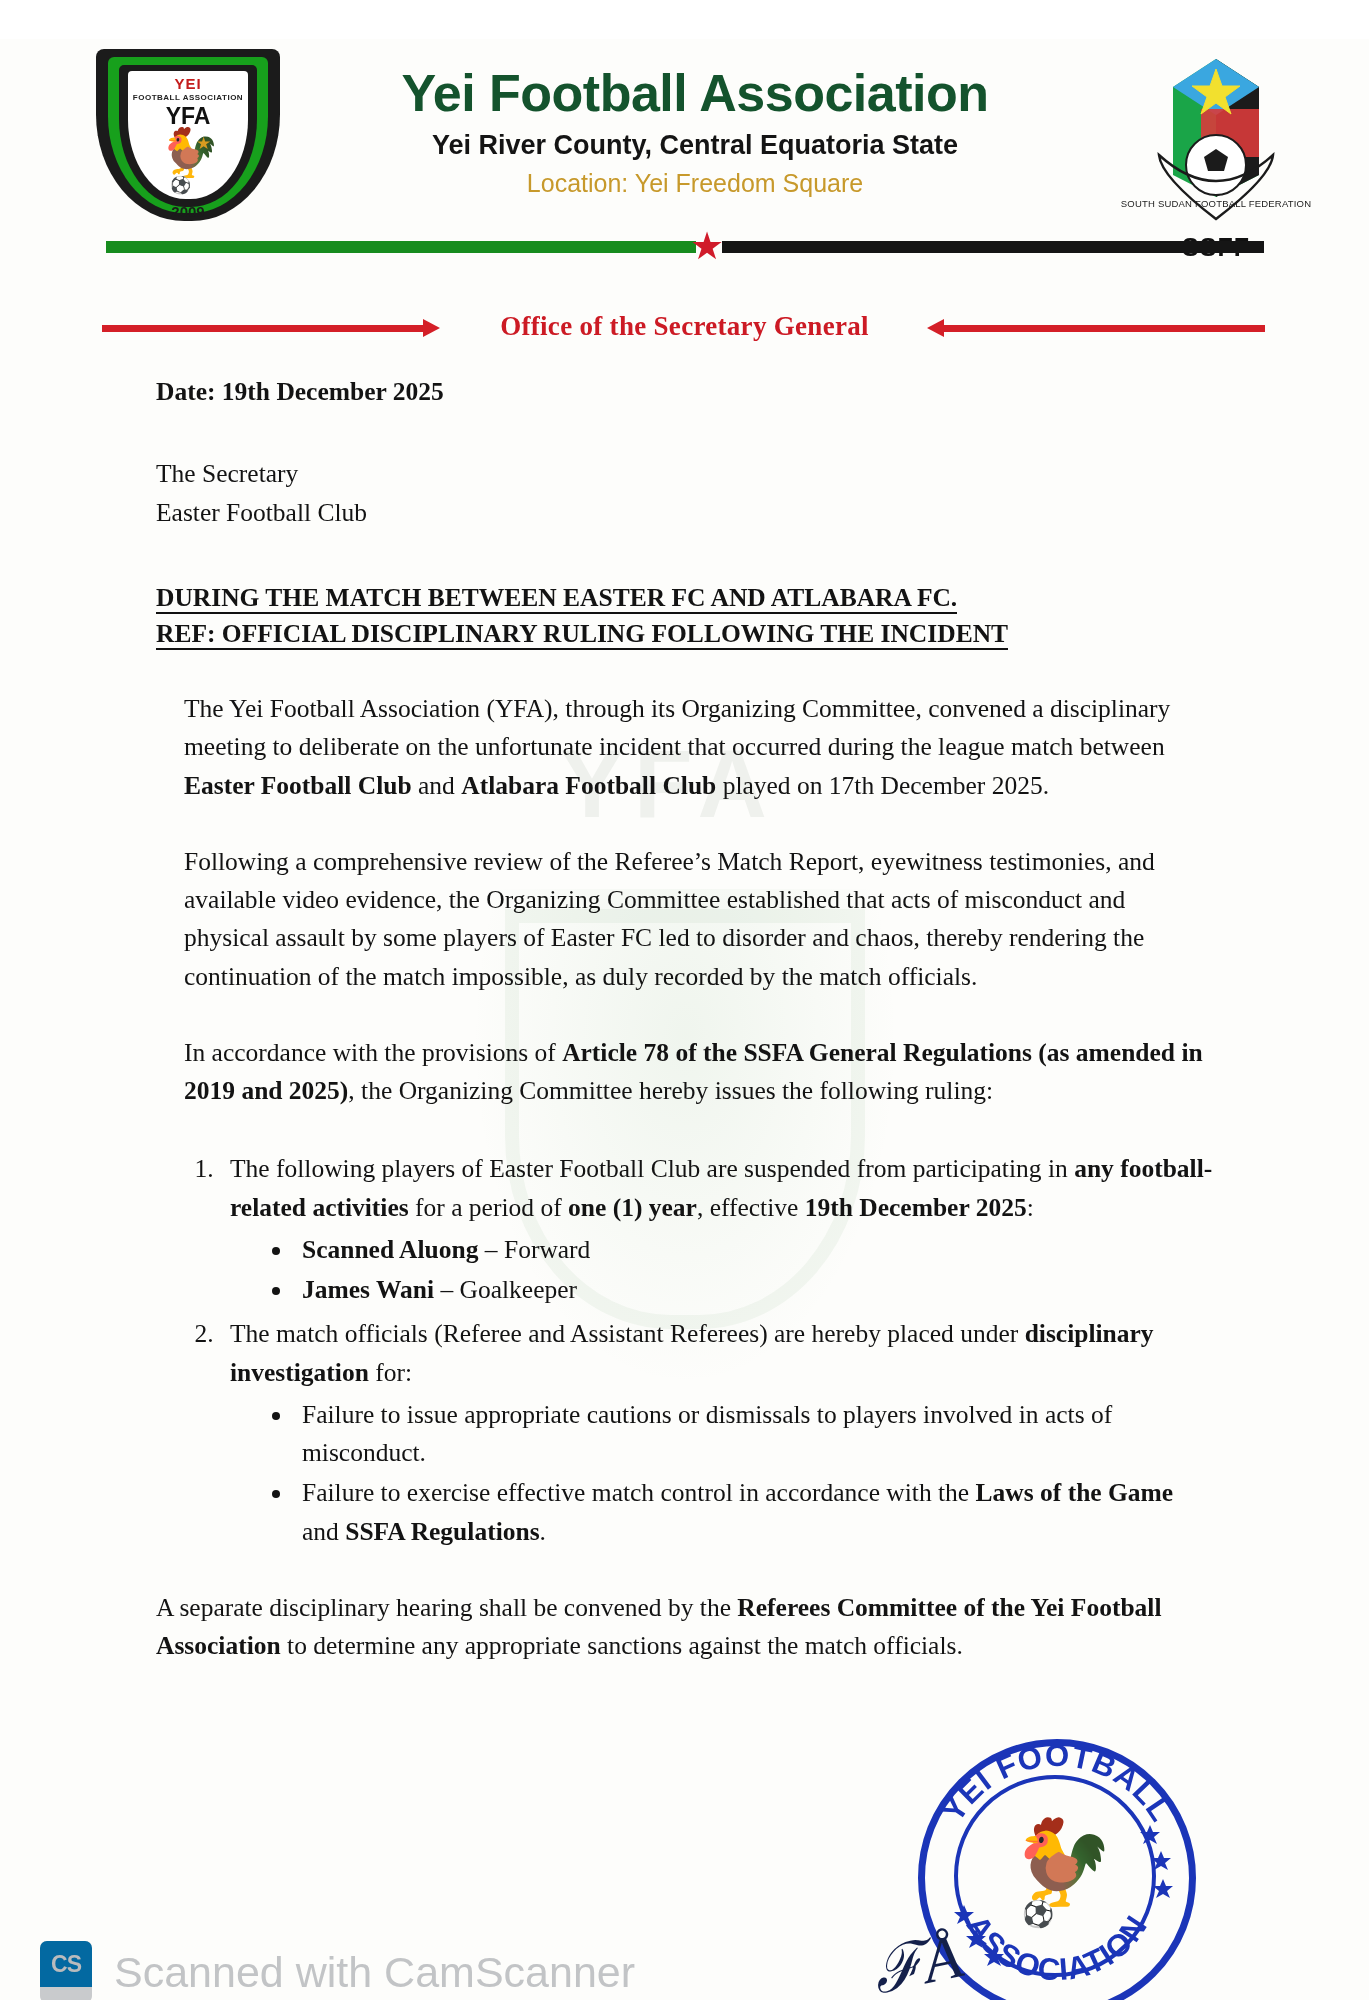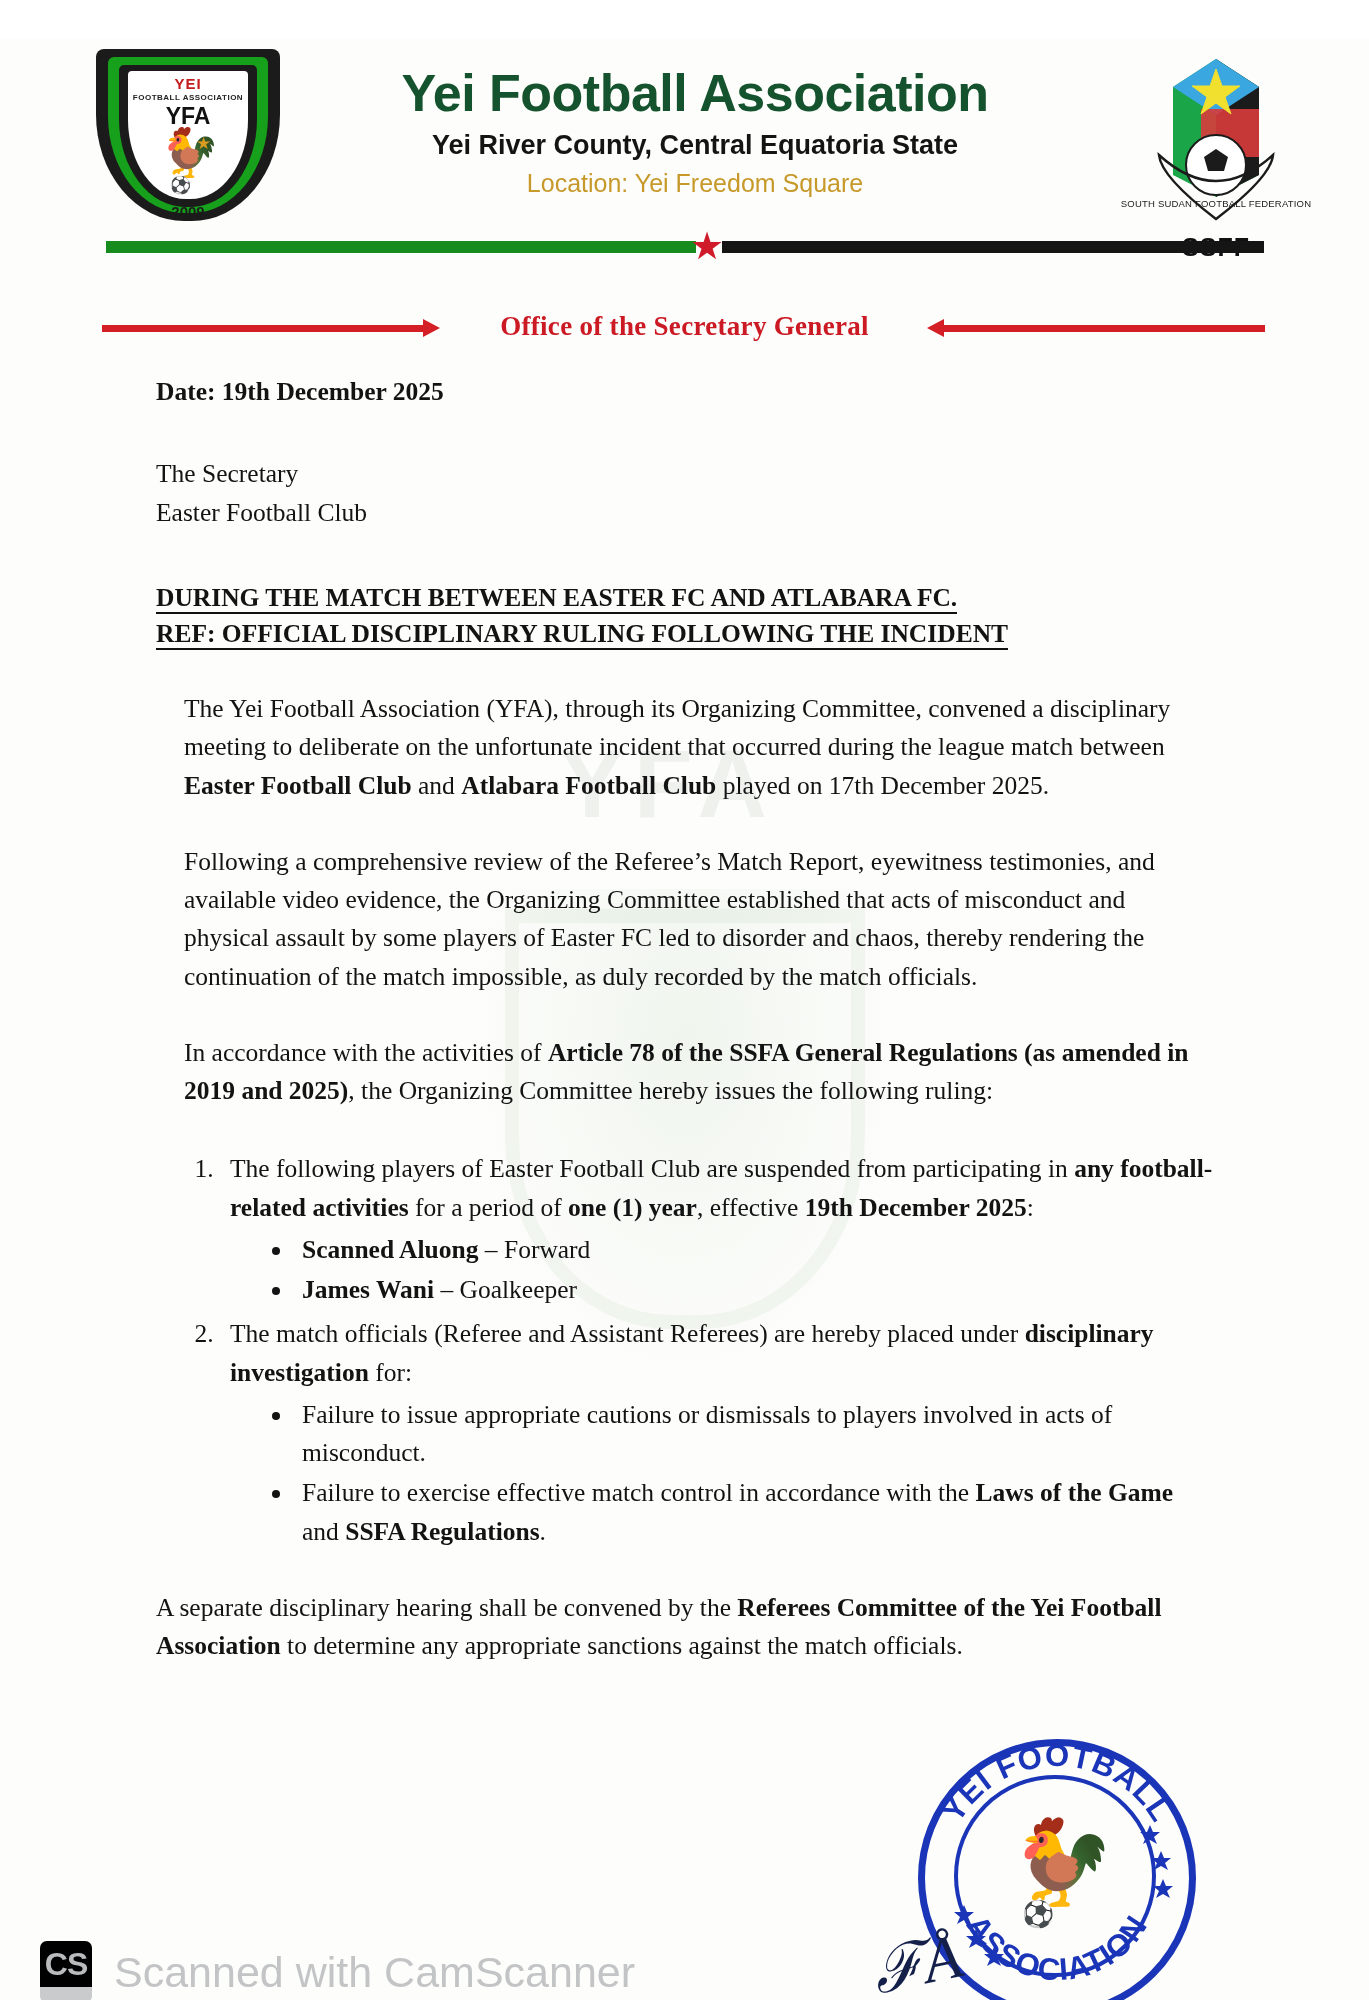--- a/index.html
+++ b/index.html
@@ -401,28 +401,28 @@
     height: 62px;
     border-radius: 7px;
     background: #c9cbcd;
     position: relative;
   }
   .cs-badge span {
     position: absolute;
     left: 0; top: 0;
     width: 52px;
     height: 46px;
-    background: #000000;
+    background: #0369a1;
     border-radius: 7px 7px 0 0;
     display: flex;
     align-items: center;
     justify-content: center;
     font-family: "Liberation Sans", sans-serif;
     font-weight: bold;
-    font-size: 32px;
+    font-size: 23px;
     color: #b9bbbd;
     letter-spacing: -1px;
   }
   .cs-text {
     font-family: "Liberation Sans", sans-serif;
     font-size: 43px;
     color: #c2c4c6;
   }
 </style>
 </head>
@@ -495,21 +495,21 @@
 
     <div class="ref-block">
       <div><span class="ref-line">DURING THE MATCH BETWEEN EASTER FC AND ATLABARA FC.</span></div>
       <div><span class="ref-line">REF: OFFICIAL DISCIPLINARY RULING FOLLOWING THE INCIDENT</span></div>
     </div>
 
     <p class="para"><span>The Yei Football Association (YFA), through its Organizing Committee, convened a disciplinary meeting to deliberate on the unfortunate incident that occurred during the league match between </span><b>Easter Football Club</b><span> and </span><b>Atlabara Football Club</b><span> played on 17th December 2025.</span></p>
 
     <p class="para">Following a comprehensive review of the Referee’s Match Report, eyewitness testimonies, and available video evidence, the Organizing Committee established that acts of misconduct and physical assault by some players of Easter FC led to disorder and chaos, thereby rendering the continuation of the match impossible, as duly recorded by the match officials.</p>
 
-    <p class="para"><span>In accordance with the activities of </span><b>Article 78 of the SSFA General Regulations (as amended in 2019 and 2025)</b><span>, the Organizing Committee hereby issues the following ruling:</span></p>
+    <p class="para"><span>In accordance with the provisions of </span><b>Article 78 of the SSFA General Regulations (as amended in 2019 and 2025)</b><span>, the Organizing Committee hereby issues the following ruling:</span></p>
 
     <ol class="ruling">
       <li>
         <span>The following players of Easter Football Club are suspended from participating in </span><b>any football-related activities</b><span> for a period of </span><b>one (1) year</b><span>, effective </span><b>19th December 2025</b><span>:</span>
         <ul class="sub">
           <li><b>Scanned Aluong</b><span> – Forward</span></li>
           <li><b>James Wani</b><span> – Goalkeeper</span></li>
         </ul>
       </li>
       <li>

